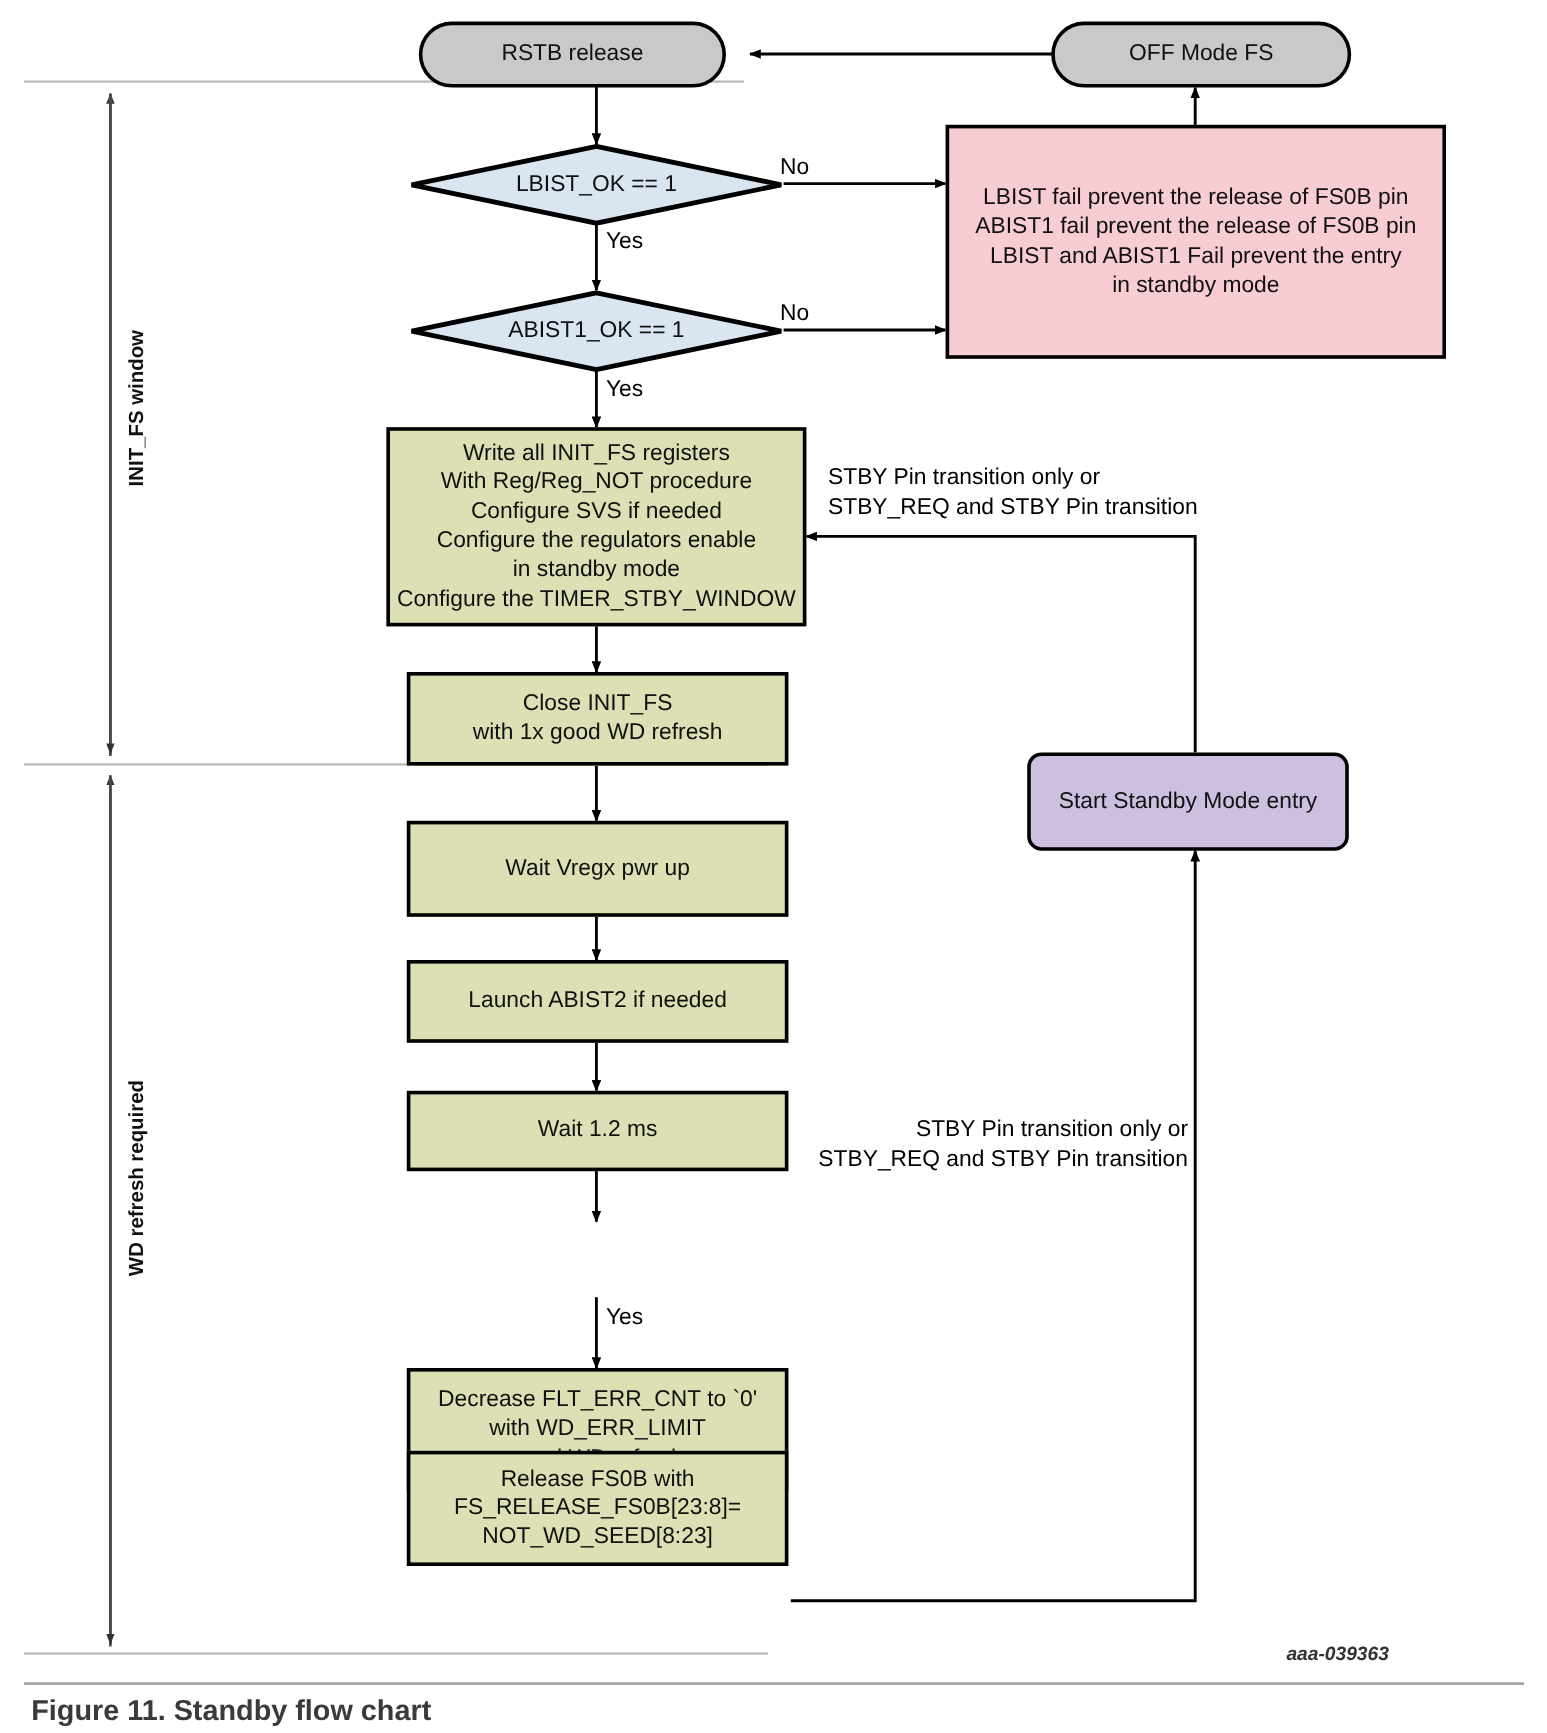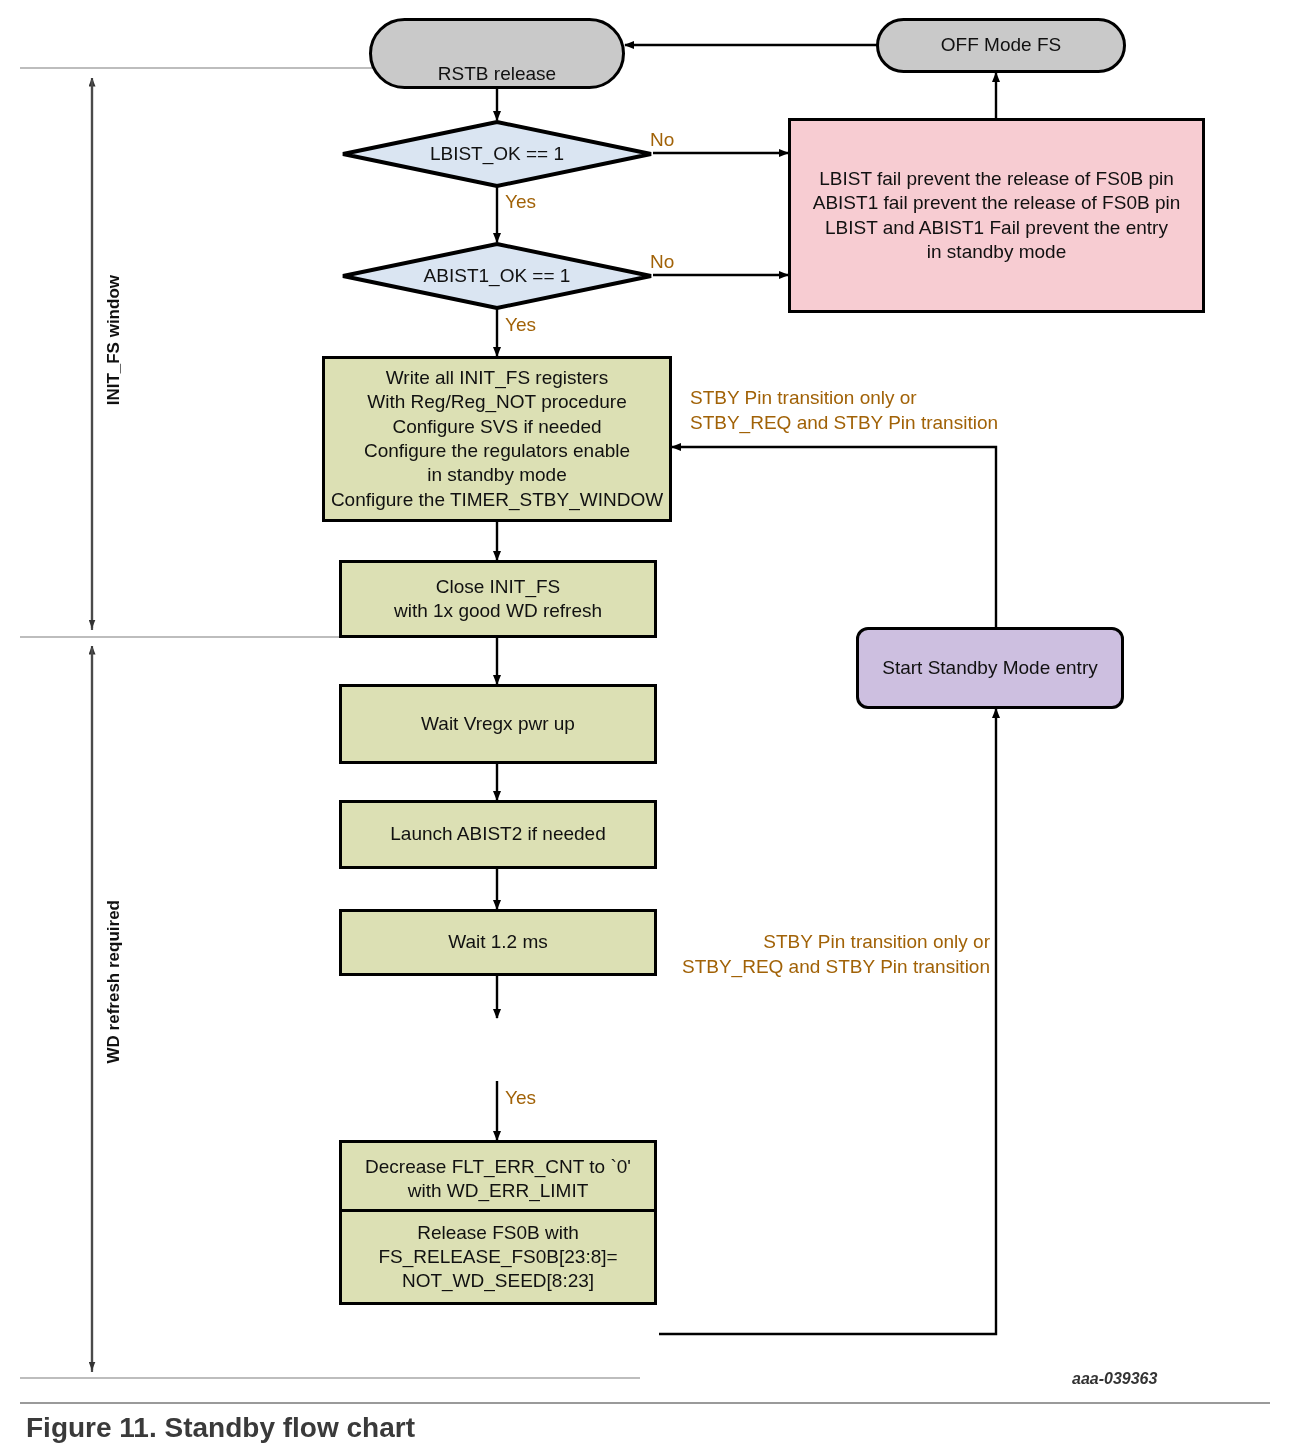--- a/index.html
+++ b/index.html
@@ -11,28 +11,28 @@
   .rect{border:3px solid #000000;font-size:19px;}
   .term{border:3px solid #000000;border-radius:42px;background:#c9c9c9;font-size:19px;}
   .green{background:#dce0b4;}
   .pink{background:#f7ccd2;}
   .purple{background:#cdbfe0;border-radius:12px;}
 
   .diamond-wrap{position:absolute;}
   .diamond-wrap svg{position:absolute;left:0;top:0;}
   .diamond-label{position:absolute;left:0;top:0;width:100%;height:100%;display:flex;align-items:center;justify-content:center;font-size:19px;color:#111111;}
 
-  .edge-label{position:absolute;font-size:19px;color:#a16207;white-space:pre;line-height:1.3;}
+  .edge-label{position:absolute;font-size:19px;color:#000000;white-space:pre;line-height:1.3;}
   .edge-label.right{text-align:right;}
 
   .vlabel{position:absolute;font-size:17px;font-weight:bold;color:#111111;
           writing-mode:vertical-rl;transform:rotate(180deg);white-space:nowrap;}
 
   .figcode{position:absolute;font-size:16px;font-style:italic;font-weight:bold;color:#333333;}
-  .figcaption{position:absolute;font-size:28px;font-weight:bold;color:#3a3a3a;}
+  .figcaption{position:absolute;font-size:24px;font-weight:bold;color:#3a3a3a;}
   .hr{position:absolute;background:#bdbdbd;}
 </style>
 </head>
 <body>
 
 <div id="page">
 
   <svg id="canvas" viewBox="0 0 1289 1444">
     <defs>
       <marker id="arr" markerWidth="10" markerHeight="8" refX="9" refY="4" orient="auto" markerUnits="userSpaceOnUse">
@@ -83,21 +83,21 @@
       <line x1="92" y1="80" x2="92" y2="628" marker-end="url(#arrs)"></line>
       <line x1="92" y1="1372" x2="92" y2="646" marker-end="url(#arrs)"></line>
       <line x1="92" y1="648" x2="92" y2="1370" marker-end="url(#arrs)"></line>
     </g>
   </svg>
 
   <div class="hr" style="left:20px;  top:67px;   width:600px; height:2px;"></div>
   <div class="hr" style="left:20px;  top:636px;  width:620px; height:2px;"></div>
   <div class="hr" style="left:20px;  top:1377px; width:620px; height:2px;"></div>
 
-  <div class="node term" style="left:369px;top:18px;width:256px;height:71px;align-items:flex-end;">
+  <div class="node term" style="left:349px;top:18px;width:256px;height:55px;">
     <span>RSTB release</span>
   </div>
 
   <div class="node term" style="left:876px;top:18px;width:250px;height:55px;">
     <span>OFF Mode FS</span>
   </div>
 
   <div class="diamond-wrap" style="left:341px;top:120px;width:312px;height:68px;">
     <svg width="312" height="68" viewBox="0 0 312 68">
       <polygon points="156,2 310,34 156,66 2,34" fill="#dae5f2" stroke="#000000" stroke-width="4"></polygon>
@@ -105,21 +105,21 @@
     <div class="diamond-label">LBIST_OK == 1</div>
   </div>
 
   <div class="diamond-wrap" style="left:341px;top:242px;width:312px;height:68px;">
     <svg width="312" height="68" viewBox="0 0 312 68">
       <polygon points="156,2 310,34 156,66 2,34" fill="#dae5f2" stroke="#000000" stroke-width="4"></polygon>
     </svg>
     <div class="diamond-label">ABIST1_OK == 1</div>
   </div>
 
-  <div class="node rect pink" style="left:788px;top:118px;width:417px;height:195px;white-space:pre-line;">
+  <div class="node rect pink" style="left:788px;top:104px;width:417px;height:195px;white-space:pre-line;">
     <span>LBIST fail prevent the release of FS0B pin
 ABIST1 fail prevent the release of FS0B pin
 LBIST and ABIST1 Fail prevent the entry
 in standby mode</span>
   </div>
 
   <div class="node rect green" style="left:322px;top:356px;width:350px;height:166px;white-space:pre-line;">
     <span>Write all INIT_FS registers
 With Reg/Reg_NOT procedure
 Configure SVS if needed

